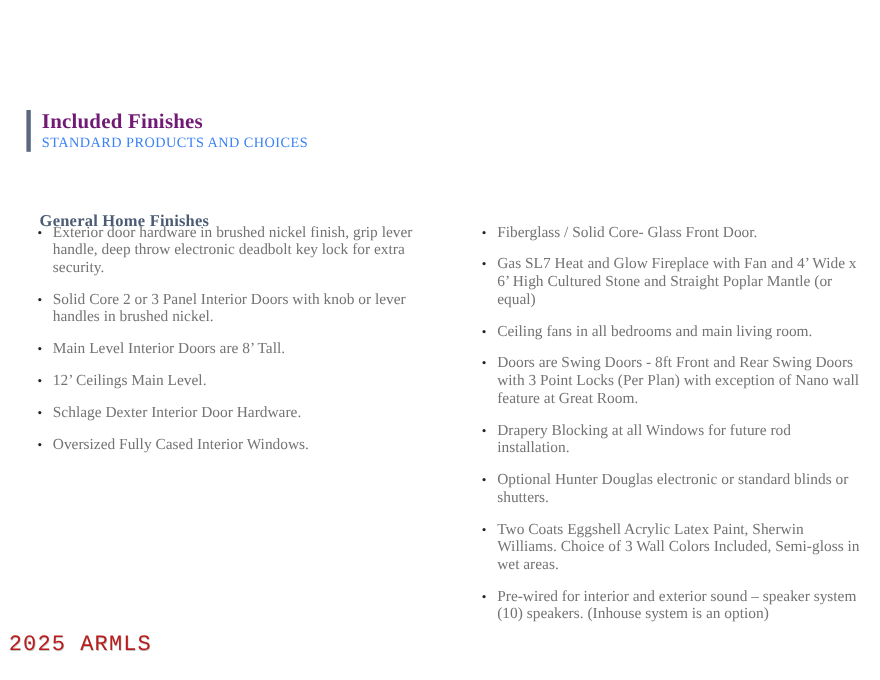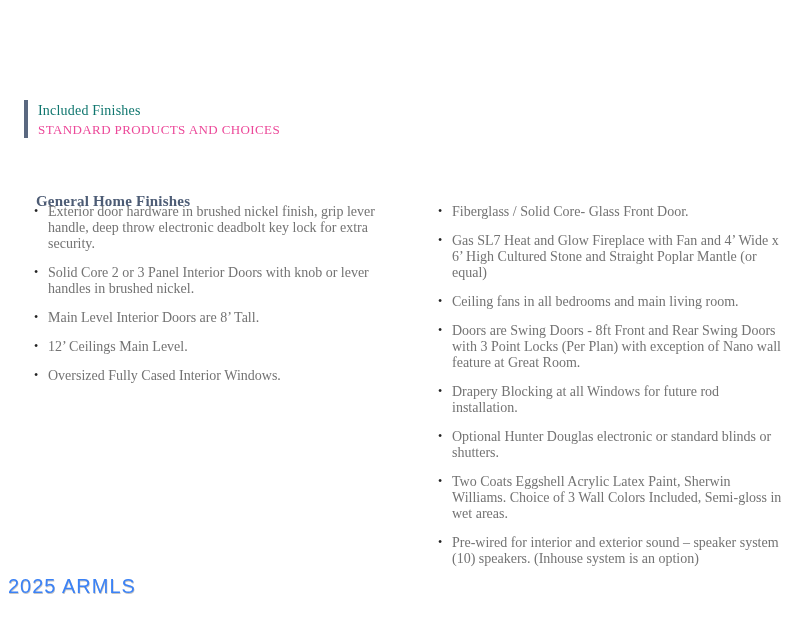--- a/index.html
+++ b/index.html
@@ -25,30 +25,30 @@
     align-items: stretch;
   }
   .accent-bar {
     width: 4px;
     min-height: 38px;
     background: #5a6880;
     margin-right: 10px;
   }
   .header-text { padding-top: 1px; }
   .page-title {
-    font-size: 14px;
-    font-weight: normal;
-    color: #0f766e;
+    font-size: 19px;
+    font-weight: bold;
+    color: #701a75;
     letter-spacing: 0.2px;
     line-height: 20px;
   }
   .page-subtitle {
     font-size: 13px;
     font-weight: normal;
-    color: #ec4899;
+    color: #3b82f6;
     letter-spacing: 0.4px;
     line-height: 16px;
     margin-top: 1px;
   }
 
   
   .section-heading {
     position: absolute;
     left: 36px;
     top: 163px;
@@ -84,23 +84,23 @@
     top: -1px;
     font-size: 12px;
     color: #222222;
   }
 
   
   .watermark {
     position: absolute;
     left: 8px;
     top: 575px;
-    font-family: Liberation Sans, sans-serif;
+    font-family: Liberation Mono, monospace;
     font-size: 20px;
-    color: #3b82f6;
+    color: #b91c1c;
     letter-spacing: 1px;
     text-shadow: 0.5px 0.5px 0 #c4c4c4;
   }
 </style>
 </head>
 <body>
 
 <div class="header">
   <div class="accent-bar"></div>
   <div class="header-text">
@@ -109,20 +109,21 @@
   </div>
 </div>
 
 <div class="section-heading">General Home Finishes</div>
 
 <ul class="finishes left">
   <li>Exterior door hardware in brushed nickel finish, grip lever handle, deep throw electronic deadbolt key lock for extra security.</li>
   <li>Solid Core 2 or 3 Panel Interior Doors with knob or lever handles in brushed nickel.</li>
   <li>Main Level Interior Doors are 8’ Tall.</li>
   <li>12’ Ceilings Main Level.</li>
+  <li>Schlage Dexter Interior Door Hardware.</li>
   <li>Oversized Fully Cased Interior Windows.</li>
 </ul>
 
 <ul class="finishes right">
   <li>Fiberglass / Solid Core- Glass Front Door.</li>
   <li>Gas SL7 Heat and Glow Fireplace with Fan and 4’ Wide x 6’ High Cultured Stone and Straight Poplar Mantle (or equal)</li>
   <li>Ceiling fans in all bedrooms and main living room.</li>
   <li>Doors are Swing Doors - 8ft Front and Rear Swing Doors with 3 Point Locks (Per Plan) with exception of Nano wall feature at Great Room.</li>
   <li>Drapery Blocking at all Windows for future rod installation.</li>
   <li>Optional Hunter Douglas electronic or standard blinds or shutters.</li>

